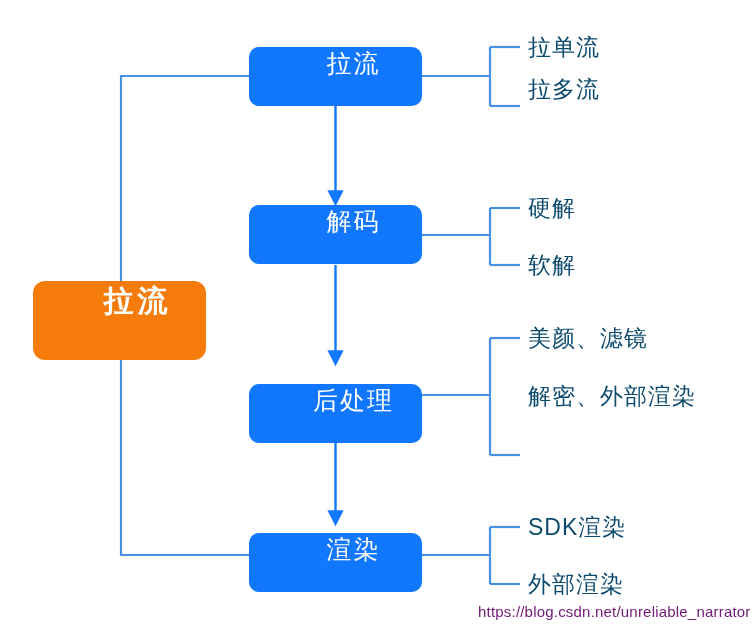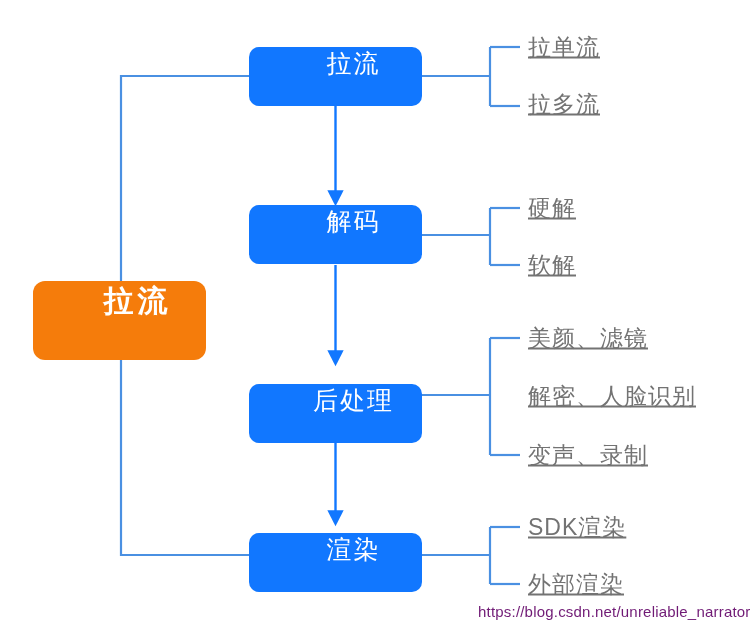--- a/index.html
+++ b/index.html
@@ -59,27 +59,26 @@
     z-index: 5;
   }
   #node-pull   { top: 47px; }
   #node-decode { top: 205px; }
   #node-post   { top: 365px; margin-top: 19px; }
   #node-render { top: 525px; margin-top: 8px; }
 
   .leaf {
     position: absolute;
     left: 528px;
-    color: #737373;
+    color: #0c4a6e;
     font-size: 23px;
     line-height: 23px;
     white-space: nowrap;
     letter-spacing: 1px;
     transform: translateY(-50%);
-    text-decoration: underline;
   }
 
   #watermark {
     position: absolute;
     left: 478px;
     top: 603px;
     font-size: 15px;
     color: #701a75;
     white-space: nowrap;
     letter-spacing: 0.2px;
@@ -153,27 +152,26 @@
 
   <div class="node stage" id="node-post">
     <span>后处理</span>
   </div>
 
   <div class="node stage" id="node-render">
     <span>渲染</span>
   </div>
 
   <div class="leaf" style="top:47px">拉单流</div>
-  <div class="leaf" style="top:104px">拉多流</div>
+  <div class="leaf" style="top:89px">拉多流</div>
 
   <div class="leaf" style="top:208px">硬解</div>
   <div class="leaf" style="top:265px">软解</div>
 
   <div class="leaf" style="top:338px">美颜、滤镜</div>
-  <div class="leaf" style="top:396px">解密、人脸识别</div>
-  <div class="leaf" style="top:455px">变声、录制</div>
+  <div class="leaf" style="top:396px">解密、外部渲染</div>
 
   <div class="leaf" style="top:527px">SDK渲染</div>
   <div class="leaf" style="top:584px">外部渲染</div>
 
   <div id="watermark">https://blog.csdn.net/unreliable_narrator</div>
 
 </div>
 
 </body></html>

